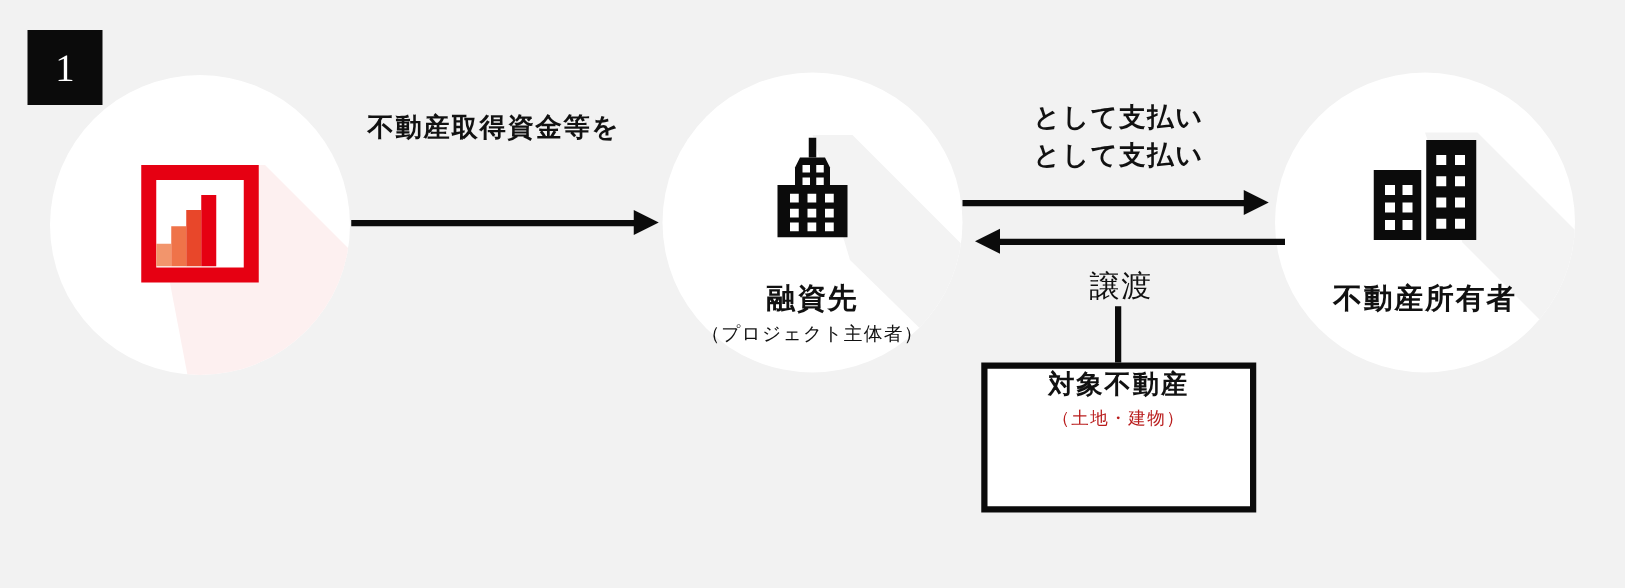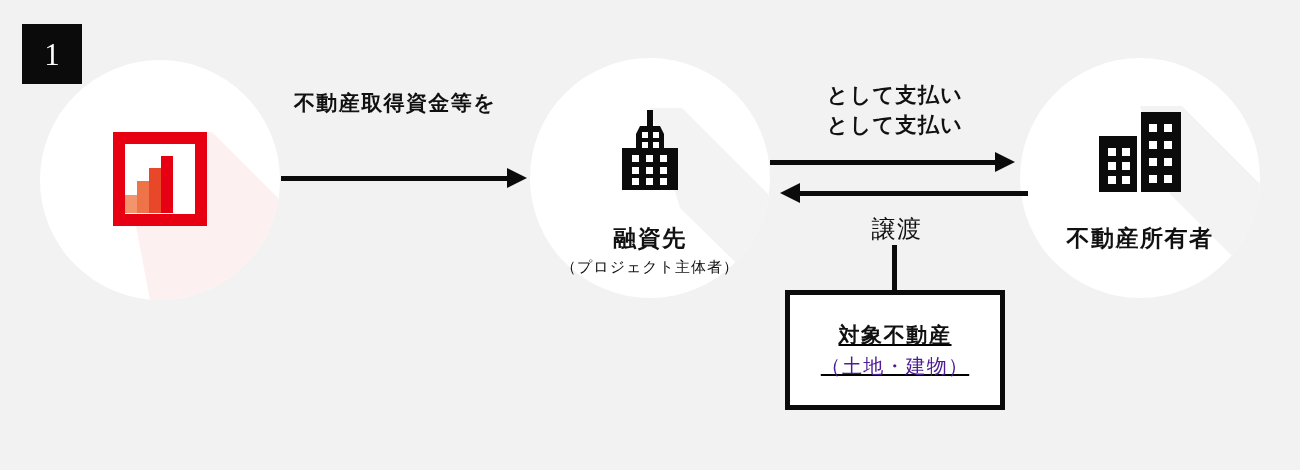--- a/index.html
+++ b/index.html
@@ -160,36 +160,34 @@
     left: 785px;
     top: 290px;
     width: 220px;
     height: 120px;
     background: #ffffff;
     border: 5px solid #0b0b0b;
     box-sizing: border-box;
     display: flex;
     flex-direction: column;
     align-items: center;
-    justify-content: center;
-    text-decoration: underline;
   }
   .prop-box .main {
     font-size: 21px;
     font-weight: 700;
     letter-spacing: 1.6px;
     color: #111111;
     line-height: 1.2;
     white-space: nowrap;
   }
   .prop-box .sub {
-    font-size: 20px;
+    font-size: 14px;
     font-weight: 400;
     letter-spacing: 1.2px;
-    color: #4c1d95;
+    color: #b91c1c;
     margin-top: 6px;
     line-height: 1.2;
     white-space: nowrap;
   }
   .vconnector {
     position: absolute;
     left: 892px;
     top: 245px;
     width: 5px;
     height: 50px;

